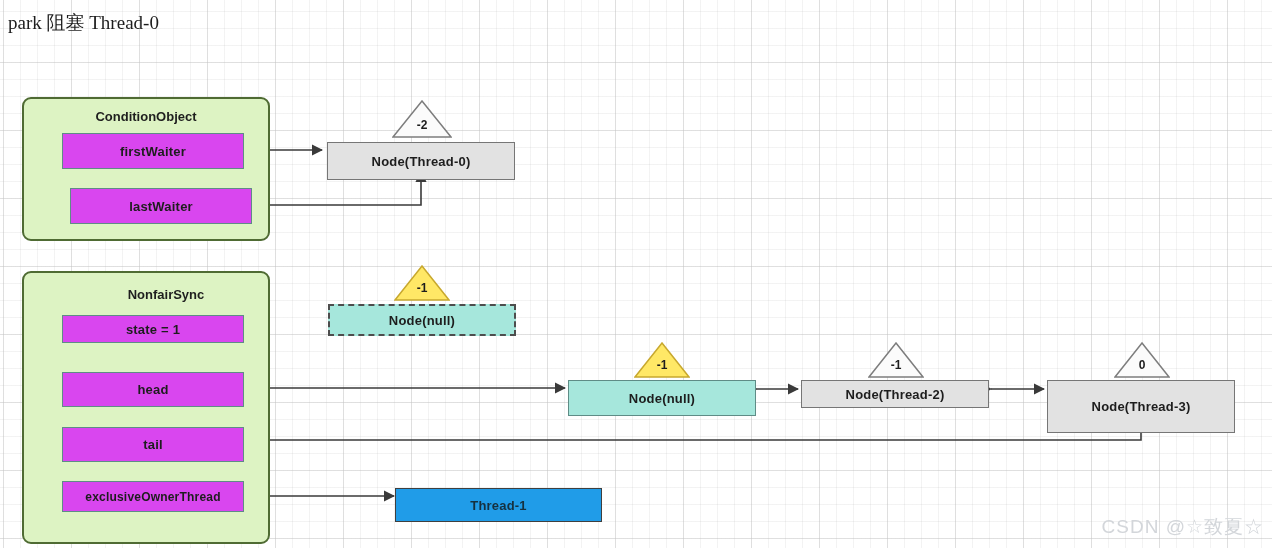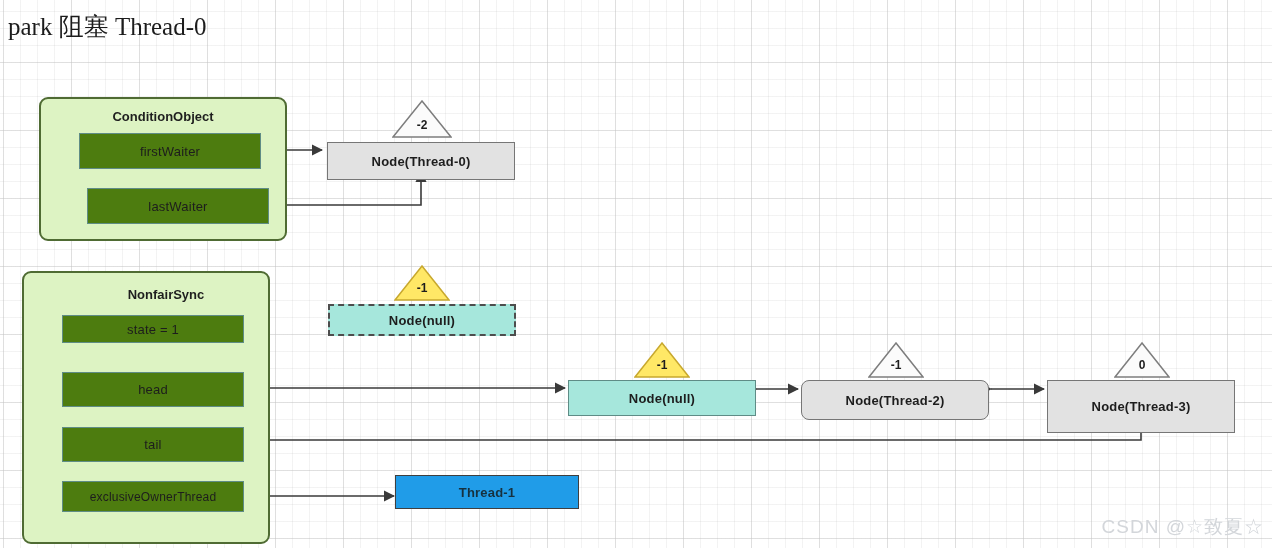--- a/index.html
+++ b/index.html
@@ -27,49 +27,49 @@
       linear-gradient(to bottom, rgba(190,190,190,0.38) 1px, transparent 1px);
     background-size: 17px 17px, 17px 17px, 68px 68px, 68px 68px;
     background-position: 3px 62px, 3px 62px, 3px 62px, 3px 62px;
     pointer-events: none;
   }
   #title {
     position: absolute;
     left: 8px;
     top: 10px;
     font-family: "Liberation Serif", serif;
-    font-size: 25px;
+    font-size: 19px;
     color: #1c1c1c;
     white-space: nowrap;
   }
   .group-box {
     position: absolute;
     background: #ddf3c3;
     border: 2px solid #4f6b33;
     border-radius: 9px;
     box-sizing: border-box;
   }
   .group-title {
     position: absolute;
     left: 0; right: 0;
     text-align: center;
     font-size: 13px;
     font-weight: bold;
     color: #1e1e1e;
   }
   .field-box {
     position: absolute;
-    background: #4d7c0f;
+    background: #d946ef;
     border: 1px solid #5f8c86;
     box-sizing: border-box;
     display: flex;
     align-items: center;
     justify-content: center;
     font-size: 13px;
-    font-weight: normal;
+    font-weight: bold;
     color: #1d1d1d;
     letter-spacing: 0.2px;
   }
   .node-box {
     position: absolute;
     box-sizing: border-box;
     display: flex;
     align-items: center;
     justify-content: center;
     font-size: 13px;
@@ -153,21 +153,21 @@
 
     <path d="M 1141 408 L 1141 440 L 248 440" stroke="#3a3a3a" stroke-width="1.6" fill="none" marker-end="url(#arrow)" marker-start="url(#arrowback)"></path>
 
     <path d="M 243 496 L 394 496" stroke="#3a3a3a" stroke-width="1.6" fill="none" marker-end="url(#arrow)"></path>
 
     <path d="M 756 389 L 798 389" stroke="#3a3a3a" stroke-width="1.6" fill="none" marker-end="url(#arrow)" marker-start="url(#arrowback)"></path>
 
     <path d="M 991 389 L 1044 389" stroke="#3a3a3a" stroke-width="1.6" fill="none" marker-end="url(#arrow)" marker-start="url(#arrowback)"></path>
   </svg>
 
-  <div class="group-box" style="left:22px; top:97px; width:248px; height:144px;margin-left:17px;">
+  <div class="group-box" style="left:22px; top:97px; width:248px; height:144px;">
     <div class="group-title" style="top:10px;">ConditionObject</div>
     <div class="field-box" style="left:38px; top:34px; width:182px; height:36px;">firstWaiter</div>
     <div class="field-box" style="left:46px; top:89px; width:182px; height:36px;">lastWaiter</div>
   </div>
 
   <div class="group-box" style="left:22px; top:271px; width:248px; height:273px;">
     <div class="group-title" style="top:14px;padding-left:40px;">NonfairSync</div>
     <div class="field-box" style="left:38px; top:42px; width:182px; height:28px;">state = 1</div>
     <div class="field-box" style="left:38px; top:154px; width:182px; height:35px;">tail</div>
     <div class="field-box" style="left:38px; top:99px; width:182px; height:35px;">head</div>
@@ -197,27 +197,27 @@
     <div class="tri-label" style="left:13px; top:16px;">-1</div>
   </div>
   <div class="node-box node-cyan" style="left:568px; top:371px; width:188px; height:36px;">Node(null)</div>
 
   <div class="tri" style="left:868px; top:342px;">
     <svg width="56" height="36" viewBox="0 0 56 36">
       <polygon points="28,1 55,35 1,35" fill="#fbfbfb" stroke="#7d7d7d" stroke-width="1.5"></polygon>
     </svg>
     <div class="tri-label" style="left:13px; top:16px;">-1</div>
   </div>
-  <div class="node-box node-gray" style="left:801px; top:371px; width:188px; height:40px;border-radius:8px;">Node(Thread-2)</div>
+  <div class="node-box node-gray" style="left:801px; top:371px; width:188px; height:28px;">Node(Thread-2)</div>
 
   <div class="tri" style="left:1114px; top:342px;">
     <svg width="56" height="36" viewBox="0 0 56 36">
       <polygon points="28,1 55,35 1,35" fill="#fbfbfb" stroke="#7d7d7d" stroke-width="1.5"></polygon>
     </svg>
     <div class="tri-label" style="left:13px; top:16px;">0</div>
   </div>
   <div class="node-box node-gray" style="left:1047px; top:371px; width:188px; height:53px;">Node(Thread-3)</div>
 
-  <div class="node-box node-blue" style="left:395px; top:466px; width:184px; height:34px;">Thread-1</div>
+  <div class="node-box node-blue" style="left:395px; top:479px; width:207px; height:34px;">Thread-1</div>
 
   <div id="watermark">CSDN @☆致夏☆</div>
 
 </div>
 
 </body></html>

